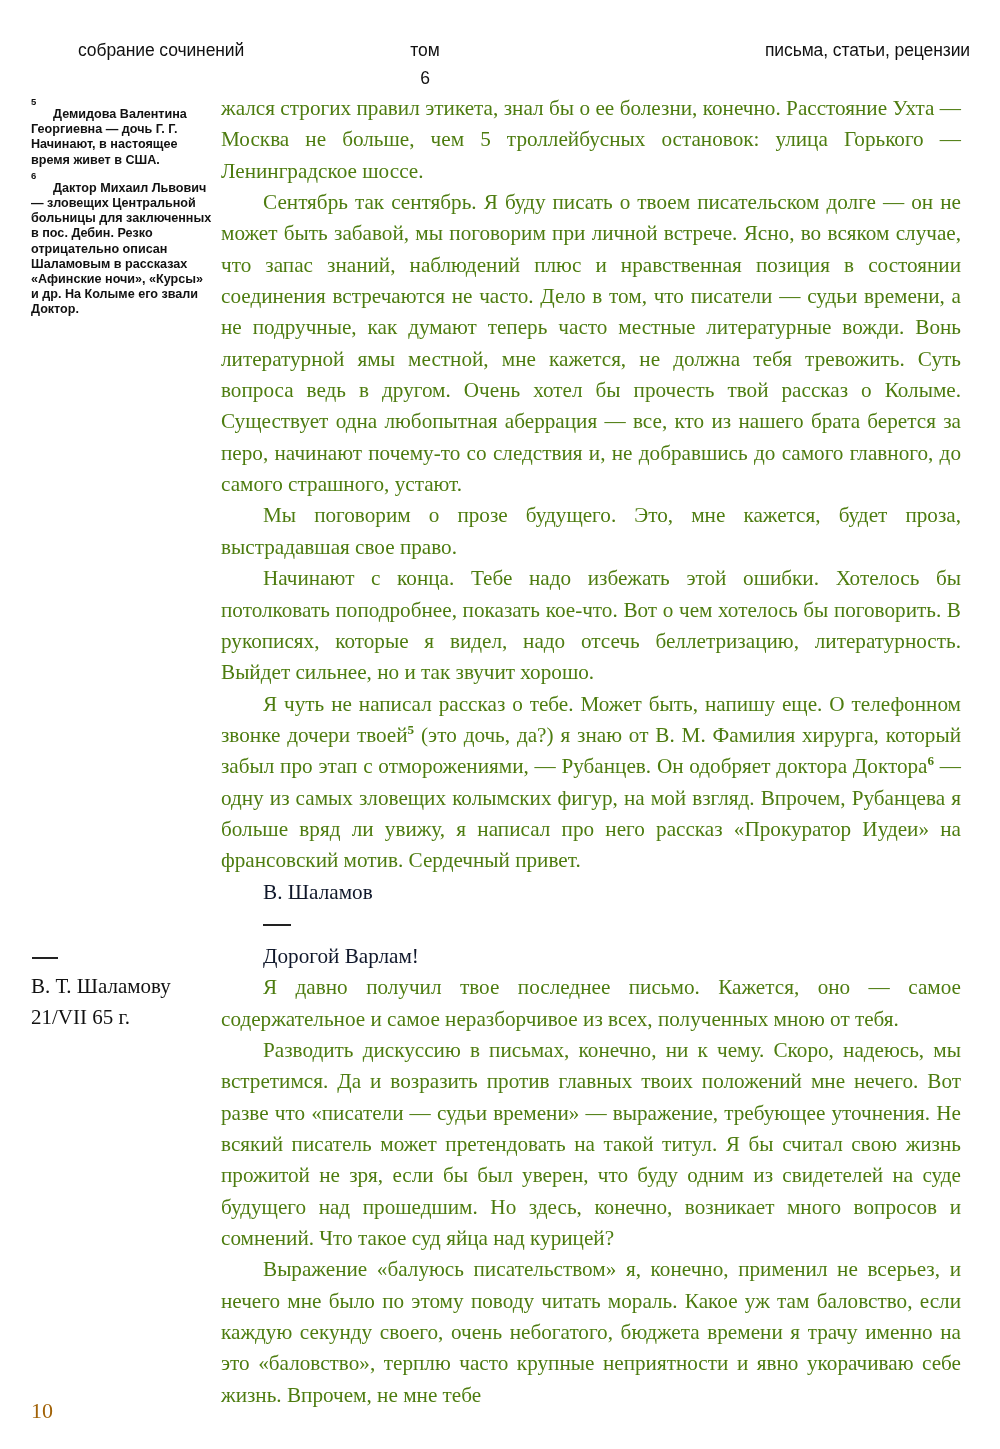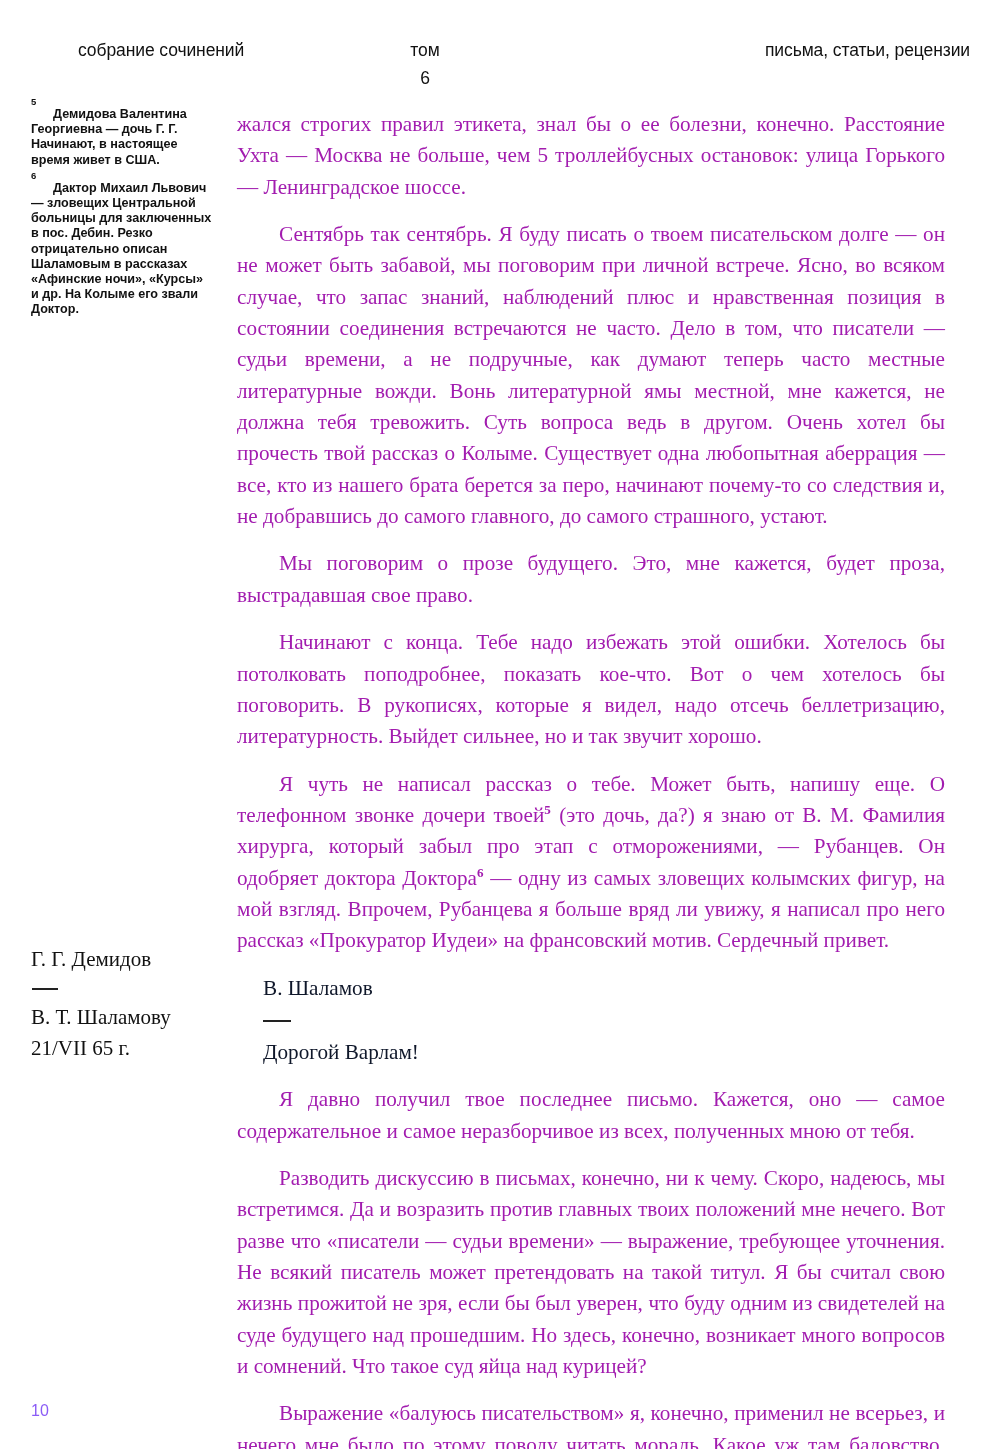--- a/index.html
+++ b/index.html
@@ -108,26 +108,26 @@
   }
 
   
   .main-col {
     position: absolute;
     left: 221px;
     top: 93px;
     width: 740px;
   }
   .para {
-    margin: 16px;
+    margin: 0;
     font-size: 21.2px;
     line-height: 31.35px;
     text-align: justify;
     text-justify: inter-word;
-    color: #a21caf;
+    color: #4d7c0f;
     hyphens: manual;
   }
   .para.indent { text-indent: 42px; }
   .para.noindent { text-indent: 0; }
   sup.fnref {
     font-size: 0.62em;
     line-height: 0;
     vertical-align: 0.62em;
     font-weight: bold;
   }
@@ -144,24 +144,24 @@
     height: 0;
     border-top: 2px solid #222;
     margin: 16px 0 15px 42px;
   }
 
   
   .folio {
     position: absolute;
     left: 31px;
     top: 1398px;
-    font-family: Liberation Sans, sans-serif;
-    font-size: 16px;
+    font-family: Liberation Serif, serif;
+    font-size: 22px;
     line-height: 26px;
-    color: #8b5cf6;
+    color: #a16207;
   }
 </style>
 </head>
 <body>
 
 <div class="page">
 
   <div class="running-head">
     <div class="rh-left">
       <span class="rh-line">собрание сочинений</span>
@@ -183,21 +183,20 @@
     </div>
 
     <div class="footnote">
       <span class="fn-num">6</span>
       <span class="fn-body"><span class="fn-indent"></span><span>Дактор Михаил Львович — зловещих Центральной больницы для заключенных в пос. Дебин. Резко отрицательно описан Шаламовым в рассказах «Афинские ночи», «Курсы» и др. На Колыме его звали Доктор.</span></span>
     </div>
 
   </div>
 
   <div class="side-letter">
-    <span class="sl-line">Г. Г. Демидов</span>
     <span class="sl-rule"></span>
     <span class="sl-line">В. Т. Шаламову</span>
     <span class="sl-line">21/VII 65 г.</span>
   </div>
 
   <div class="main-col">
 
     <p class="para noindent">жался строгих правил этикета, знал бы о ее болезни, конечно. Расстояние Ухта — Москва не больше, чем 5 троллейбусных остановок: улица Горького — Ленинградское шоссе.</p>
     <p class="para indent">Сентябрь так сентябрь. Я буду писать о твоем писательском долге — он не может быть забавой, мы поговорим при личной встрече. Ясно, во всяком случае, что запас знаний, наблюдений плюс и нравственная позиция в состоянии соединения встречаются не часто. Дело в том, что писатели — судьи времени, а не подручные, как думают теперь часто местные литературные вожди. Вонь литературной ямы местной, мне кажется, не должна тебя тревожить. Суть вопроса ведь в другом. Очень хотел бы прочесть твой рассказ о Колыме. Существует одна любопытная аберрация — все, кто из нашего брата берется за перо, начинают почему-то со следствия и, не добравшись до самого главного, до самого страшного, устают.</p>
     <p class="para indent">Мы поговорим о прозе будущего. Это, мне кажется, будет проза, выстрадавшая свое право.</p>

